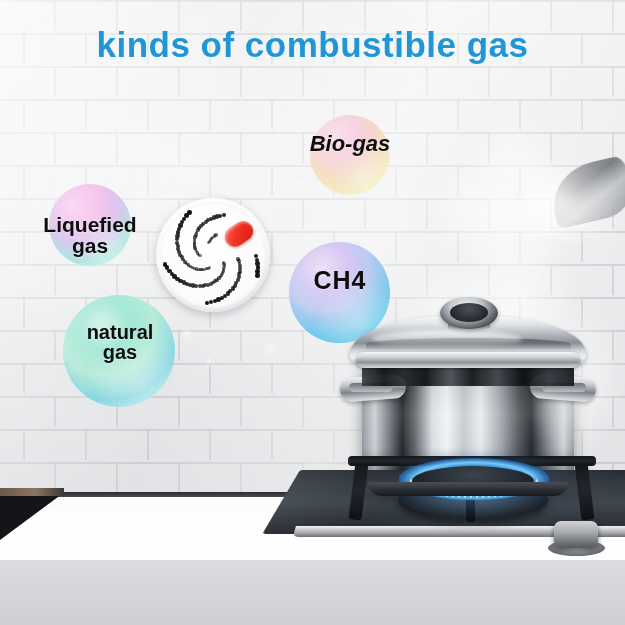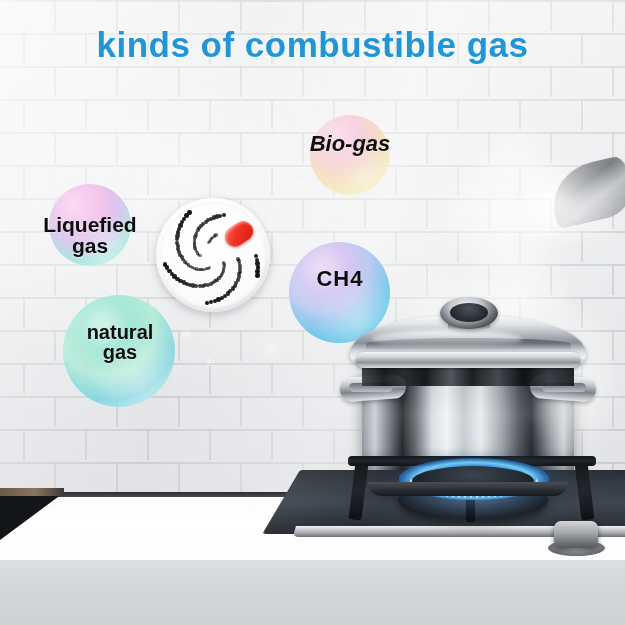--- a/index.html
+++ b/index.html
@@ -102,21 +102,21 @@
   .bub-label{
     position:absolute; z-index:20;
     color:#0d0d0d; font-weight:bold;
     text-align:center; line-height:1.02;
     white-space:pre-line;
     text-shadow:0 1px 0 rgba(255,255,255,0.35);
   }
   .l-liquefied{ left:8px; top:186px; width:164px; font-size:21px;margin-top:28px; }
   .l-natural{ left:48px; top:322px; width:144px; font-size:20px; }
   .l-biogas{ left:290px; top:133px; width:120px; font-size:22px;font-style:italic; }
-  .l-ch4{ left:288px; top:268px; width:104px; font-size:22px; letter-spacing:1px; }
+  .l-ch4{ left:288px; top:268px; width:104px; font-size:25px; letter-spacing:1px; }
 
   
   .detector{
     position:absolute; left:156px; top:198px; width:114px; height:114px;
     border-radius:50%;
     background:
       radial-gradient(circle at 36% 28%, #ffffff 0%, #fdfdfd 52%, #efeff1 82%, #dddee1 100%);
     box-shadow:0 3px 9px rgba(70,75,85,0.28), inset 0 -3px 7px rgba(0,0,0,0.07),
                inset 0 3px 5px rgba(255,255,255,0.9);
     z-index:18;

